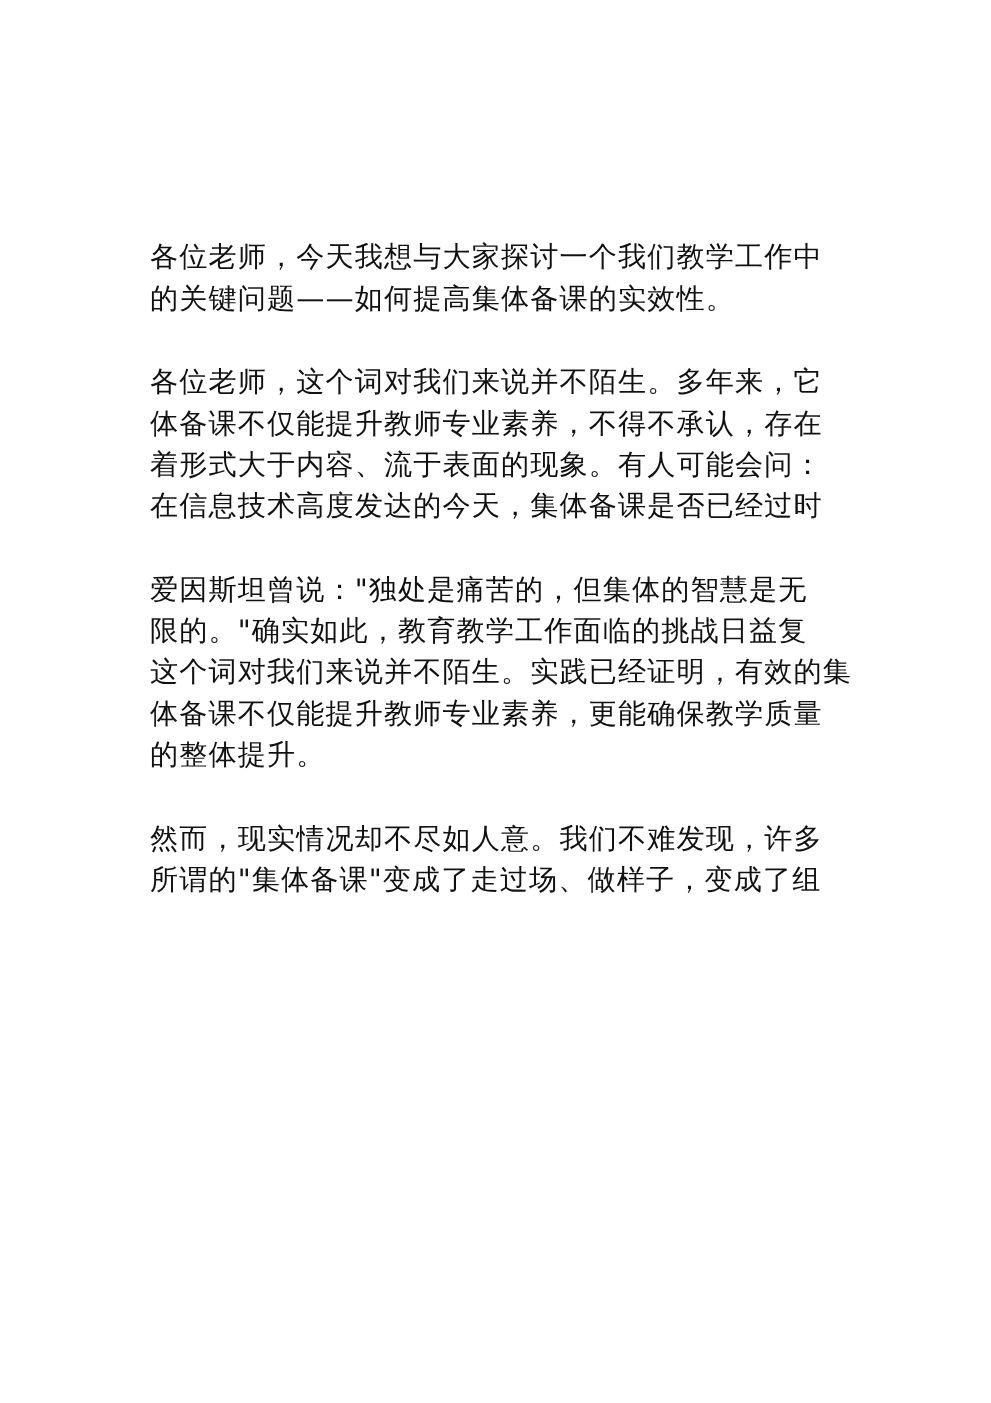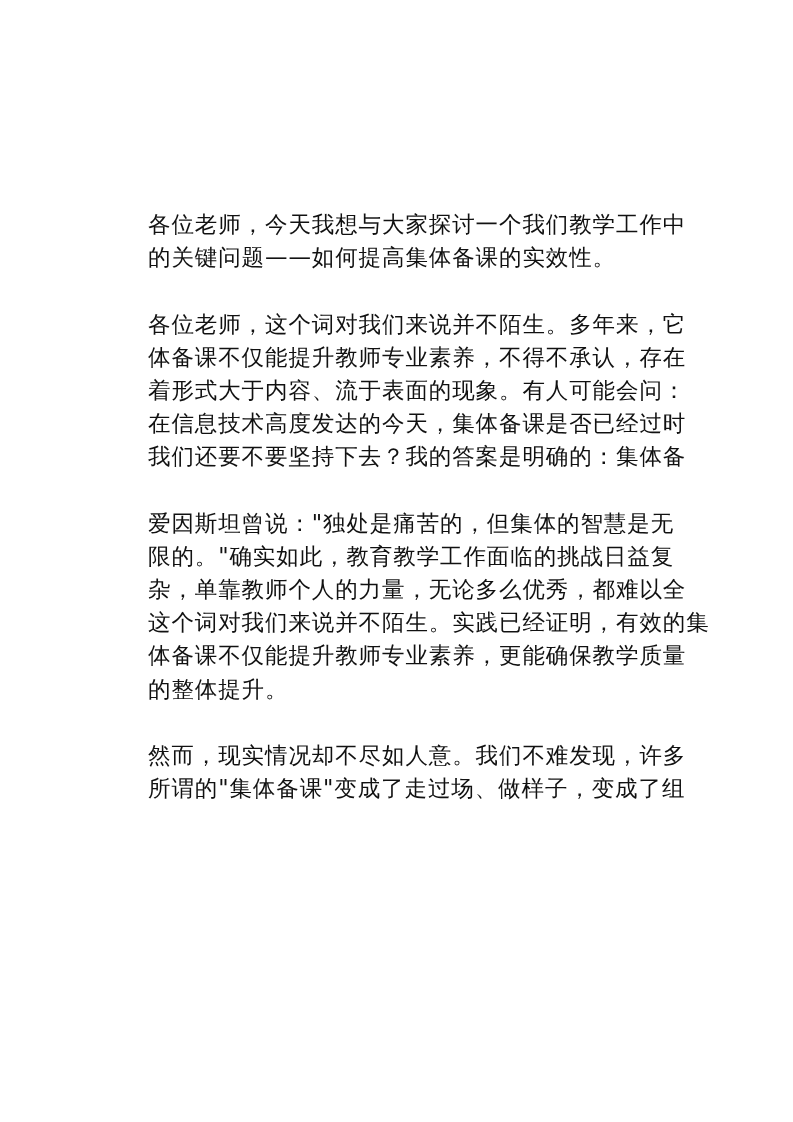--- a/index.html
+++ b/index.html
@@ -1,50 +1,47 @@
 <!DOCTYPE html>
 <html><head>
 <meta charset="utf-8">
 <style>
   html, body { margin: 0; padding: 0; background: #ffffff; }
   body { width: 793px; height: 1122px; position: relative; overflow: hidden; }
   .page {
     position: absolute;
     left: 120px;
-    top: 208px;
+    top: 190px;
     width: 560px;
     font-family: "DejaVu Sans", "Liberation Sans", sans-serif;
     font-size: 22.5px;
     line-height: 33.2px;
     color: #111111;
     letter-spacing: 0.9px;
-    margin-left: 28px;
   }
   .para { margin: 0 0 33.2px 0; white-space: nowrap; }
   .line { display: block; height: 33.2px; }
 </style>
 </head>
 <body>
 
 <div class="page">
   <p class="para">
     <span class="line">各位老师，今天我想与大家探讨一个我们教学工作中</span>
     <span class="line">的关键问题——如何提高集体备课的实效性。</span>
   </p>
   <p class="para">
     <span class="line">各位老师，这个词对我们来说并不陌生。多年来，它</span>
     <span class="line">体备课不仅能提升教师专业素养，不得不承认，存在</span>
     <span class="line">着形式大于内容、流于表面的现象。有人可能会问：</span>
     <span class="line">在信息技术高度发达的今天，集体备课是否已经过时</span>
-    <span class="line">我们还要不要坚持下去？我的答案是明确的：集体备</span>
   </p>
   <p class="para">
     <span class="line">爱因斯坦曾说："独处是痛苦的，但集体的智慧是无</span>
     <span class="line">限的。"确实如此，教育教学工作面临的挑战日益复</span>
-    <span class="line">杂，单靠教师个人的力量，无论多么优秀，都难以全</span>
     <span class="line">这个词对我们来说并不陌生。实践已经证明，有效的集</span>
     <span class="line">体备课不仅能提升教师专业素养，更能确保教学质量</span>
     <span class="line">的整体提升。</span>
   </p>
   <p class="para">
     <span class="line">然而，现实情况却不尽如人意。我们不难发现，许多</span>
     <span class="line">所谓的"集体备课"变成了走过场、做样子，变成了组</span>
   </p>
 </div>
 

